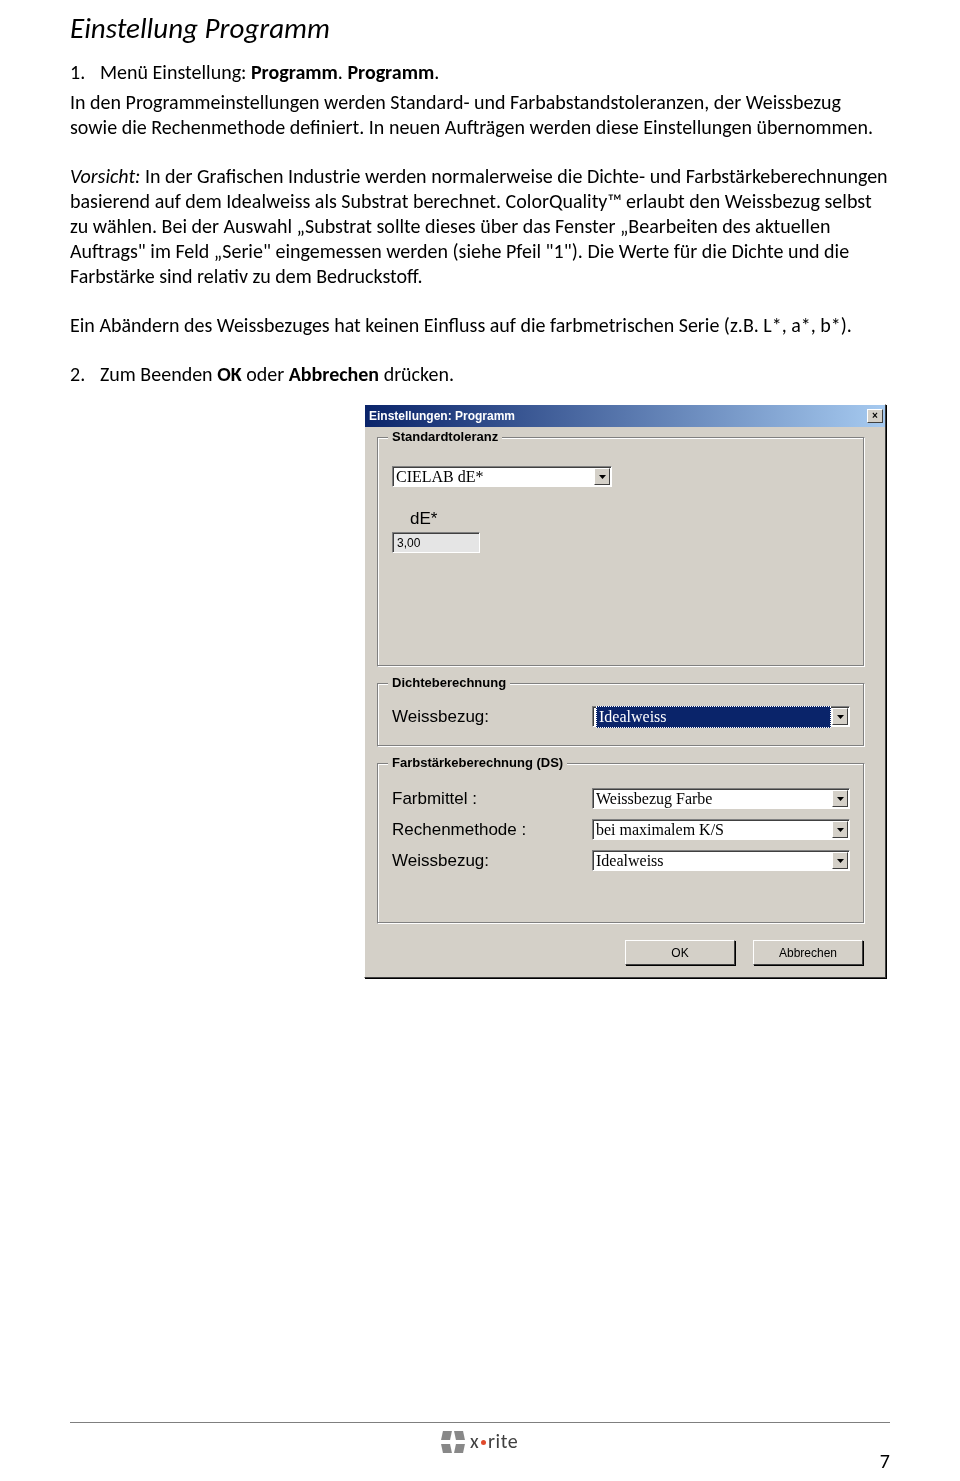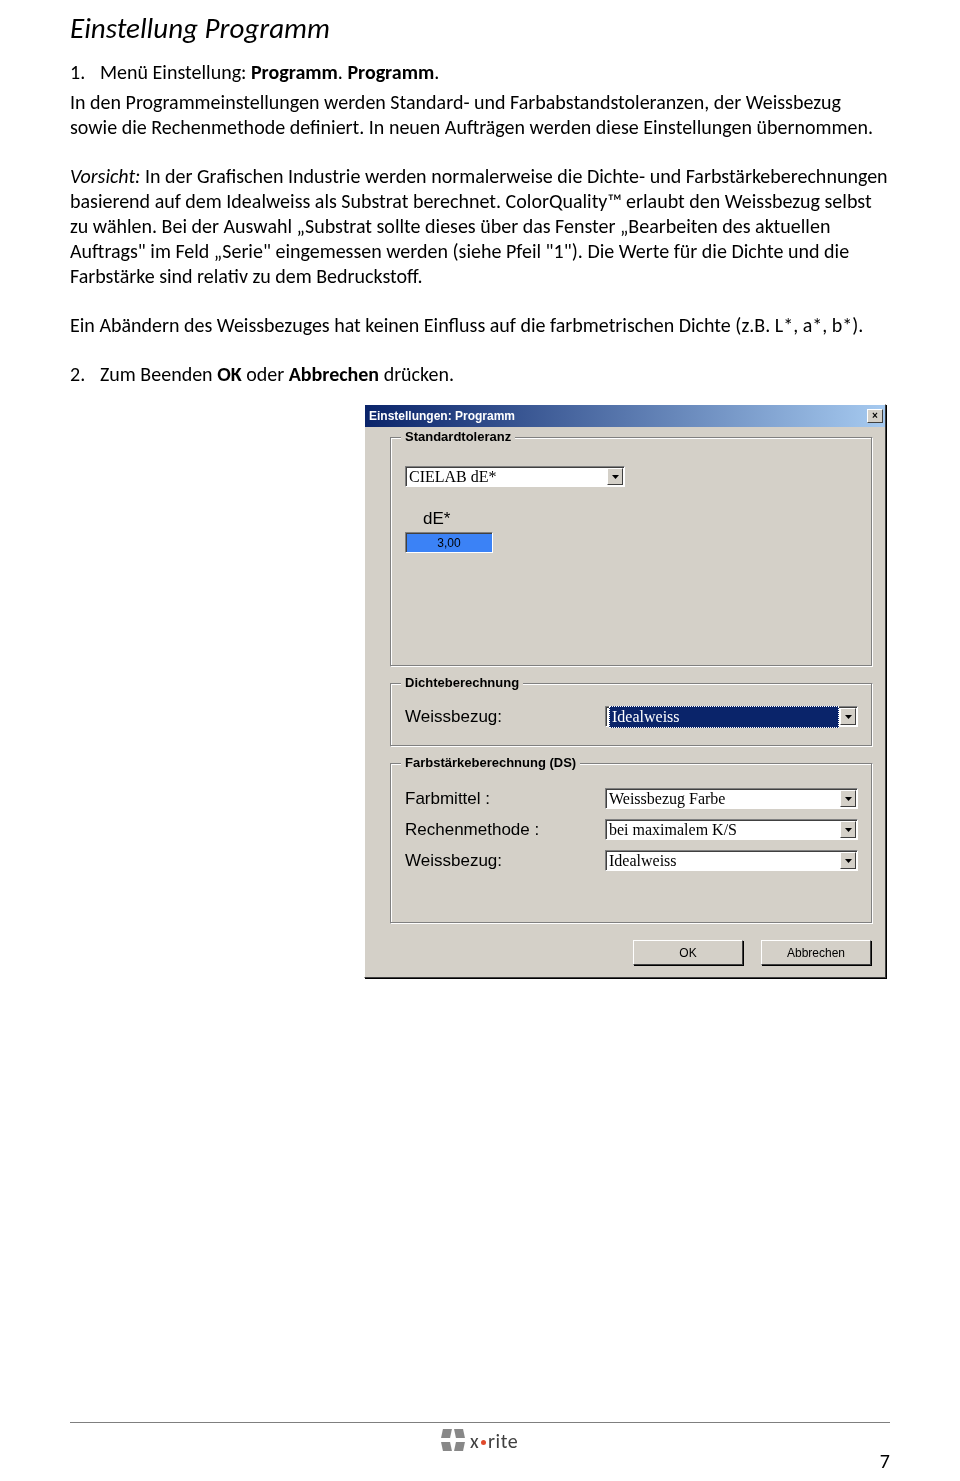--- a/index.html
+++ b/index.html
@@ -67,21 +67,21 @@
   .titlebar .close {
     width: 16px; height: 14px;
     background: #d4d0c8;
     border-top: 1px solid #fff;
     border-left: 1px solid #fff;
     border-right: 1px solid #404040;
     border-bottom: 1px solid #404040;
     display: flex; align-items: center; justify-content: center;
     color: #000; font-size: 10px; line-height: 1;
   }
-  .dlg-body { padding: 10px 12px 12px 12px; margin-left: 13px; }
+  .dlg-body { padding: 10px 20px 12px 12px; }
 
   .groupbox {
     border: 1px solid #808080;
     border-right-color: #fff;
     border-bottom-color: #fff;
     box-shadow: inset -1px -1px 0 #808080, inset 1px 1px 0 #fff;
     position: relative;
     padding: 18px 14px 14px 14px;
     margin-bottom: 16px;
   }
@@ -126,29 +126,29 @@
   .sel.highlight .val {
     background: #0a246a;
     color: #fff;
     padding: 1px 2px;
     border: 1px dotted #fff;
     flex: 1;
     margin-right: 18px;
   }
   .txtinput {
     height: 21px;
-    background: #3b82f6;
+    background: #e5e5e5;
     border-top: 1px solid #808080;
     border-left: 1px solid #808080;
     border-right: 1px solid #fff;
     border-bottom: 1px solid #fff;
     box-shadow: inset 1px 1px 0 #404040;
     padding: 2px 4px;
     font-size: 12px;
-    display: flex; align-items: center; justify-content: center;
+    display: flex; align-items: center;
   }
   .lblb { font-size: 17px; font-weight: normal; }
 
   .row { display: flex; align-items: flex-end; margin-bottom: 10px; }
   .row .lcol { width: 200px; }
   .row .rcol { flex: 1; }
 
   .btnrow { display: flex; justify-content: flex-end; gap: 18px; padding-right: 2px; margin-top: 6px;}
   .btn {
     width: 110px; height: 25px;
@@ -167,21 +167,21 @@
     position: absolute;
     bottom: 28px;
     left: 70px; right: 70px;
     border-top: 1px solid #7f7f7f;
     padding-top: 6px;
     display: flex;
     align-items: center;
     justify-content: center;
   }
   .footer .logo {
-    display: flex; align-items: flex-start; gap: 6px;
+    display: flex; align-items: flex-end; gap: 6px;
     color: #404040;
   }
   .footer .logo .mark {
     width: 22px; height: 22px; position: relative;
   }
   .footer .logo .mark span {
     position: absolute; width: 9px; height: 9px; background: #888;
   }
   .footer .logo .mark .a { left:0; top:0; transform: skewX(-12deg);}
   .footer .logo .mark .b { right:0; top:0; transform: skewX(12deg);}
@@ -208,21 +208,21 @@
       <span>Menü Einstellung: </span><span class="bold">Programm</span><span>. </span><span class="bold">Programm</span><span>.</span>
     </div>
   </div>
 
   <p class="para">In den Programmeinstellungen werden Standard- und Farbabstandstoleranzen, der Weissbezug sowie die Rechenmethode definiert. In neuen Aufträgen werden diese Einstellungen übernommen.</p>
 
   <p class="para">
     <span class="italic">Vorsicht:</span><span> In der Grafischen Industrie werden normalerweise die Dichte- und Farbstärkeberechnungen basierend auf dem Idealweiss als Substrat berechnet. ColorQuality™ erlaubt den Weissbezug selbst zu wählen. Bei der Auswahl „Substrat sollte dieses über das Fenster „Bearbeiten des aktuellen Auftrags" im Feld „Serie" eingemessen werden (siehe Pfeil "1"). Die Werte für die Dichte und die Farbstärke sind relativ zu dem Bedruckstoff.</span>
   </p>
 
-  <p class="para">Ein Abändern des Weissbezuges hat keinen Einfluss auf die farbmetrischen Dichte (z.B. L*, a*, b*).</p>
+  <p class="para">Ein Abändern des Weissbezuges hat keinen Einfluss auf die farbmetrischen Serie (z.B. L*, a*, b*).</p>
 
   <div class="step" style="margin-bottom:18px">
     <div class="num">2.</div>
     <div class="txt">
       <span>Zum Beenden </span><span class="bold">OK</span><span> oder </span><span class="bold">Abbrechen</span><span> drücken.</span>
     </div>
   </div>
 
   <div class="dialog-wrap">
     <div class="dialog">

